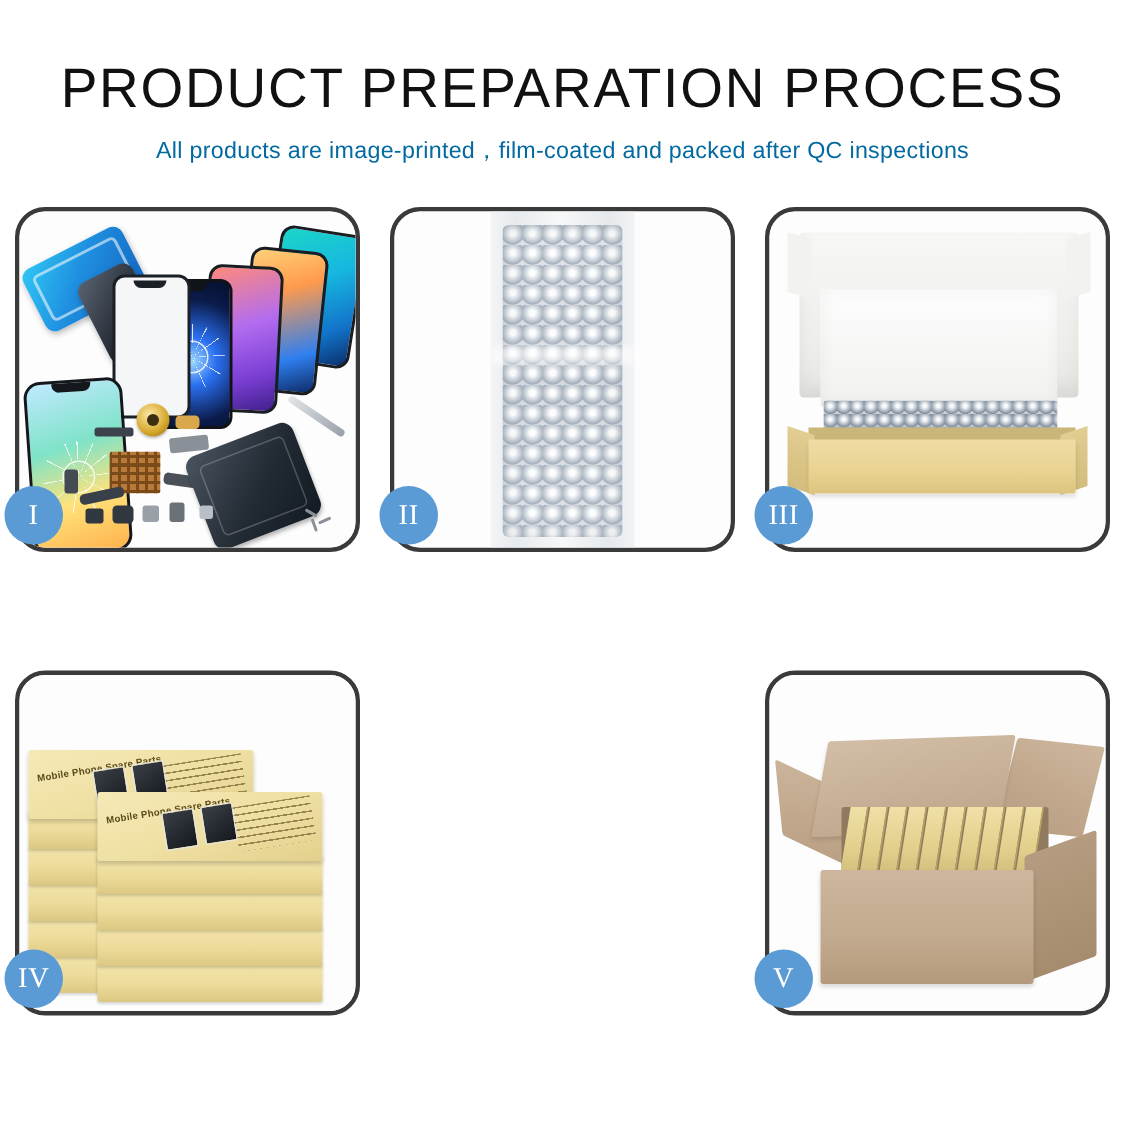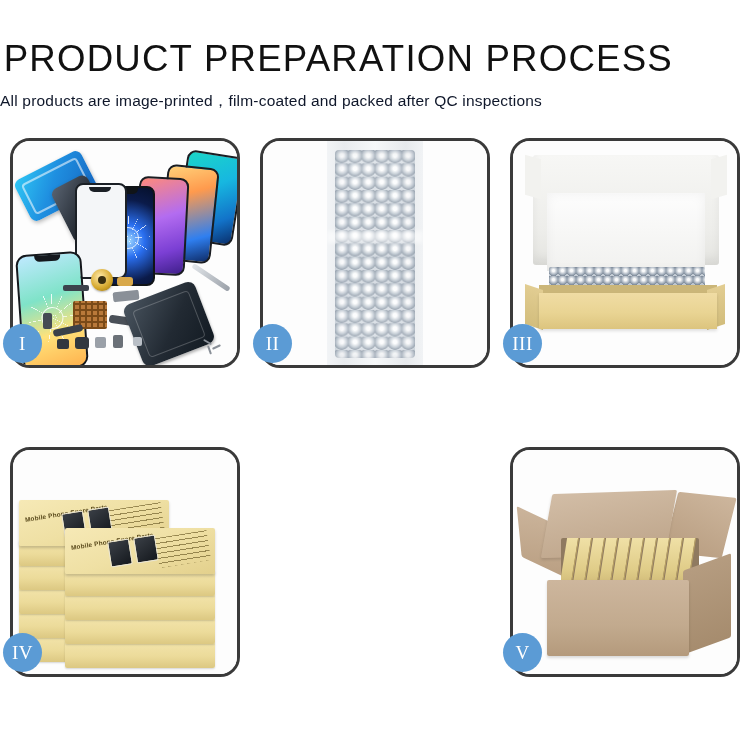--- a/index.html
+++ b/index.html
@@ -4,28 +4,28 @@
 <style>
   html,body{margin:0;padding:0;}
   body{
     width:750px;height:750px;background:#ffffff;
     font-family:"Liberation Sans",sans-serif;
     overflow:hidden;position:relative;
   }
   .page{width:750px;height:750px;position:relative;}
 
   
-  .header{position:absolute;left:0;top:0;width:750px;text-align:left;}
+  .header{position:absolute;left:0;top:0;width:750px;text-align:center;}
   .title{
     font-size:37px;line-height:46px;font-weight:500;color:#111111;
     letter-spacing:1.2px;margin-top:36px;white-space:nowrap;
     transform:scaleX(0.99);
   }
   .subtitle{
-    font-size:15.5px;line-height:22px;color:#0f172a;font-weight:400;
+    font-size:15.5px;line-height:22px;color:#0369a1;font-weight:400;
     margin-top:8px;letter-spacing:0.2px;white-space:nowrap;
   }
 
   
   .grid{position:absolute;left:0;top:138px;width:750px;}
   .row{display:flex;justify-content:space-between;padding:0 10px;box-sizing:border-box;}
   .row2{margin-top:79px;}
   .panel{
     position:relative;width:230px;height:230px;box-sizing:border-box;
     border:3px solid #3a3a3a;border-radius:20px;background:#ffffff;

